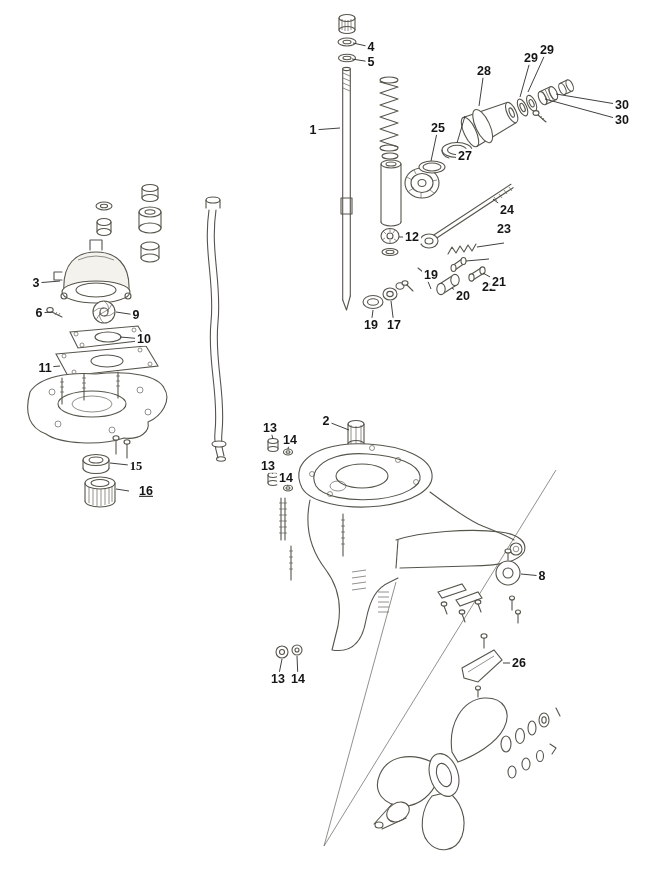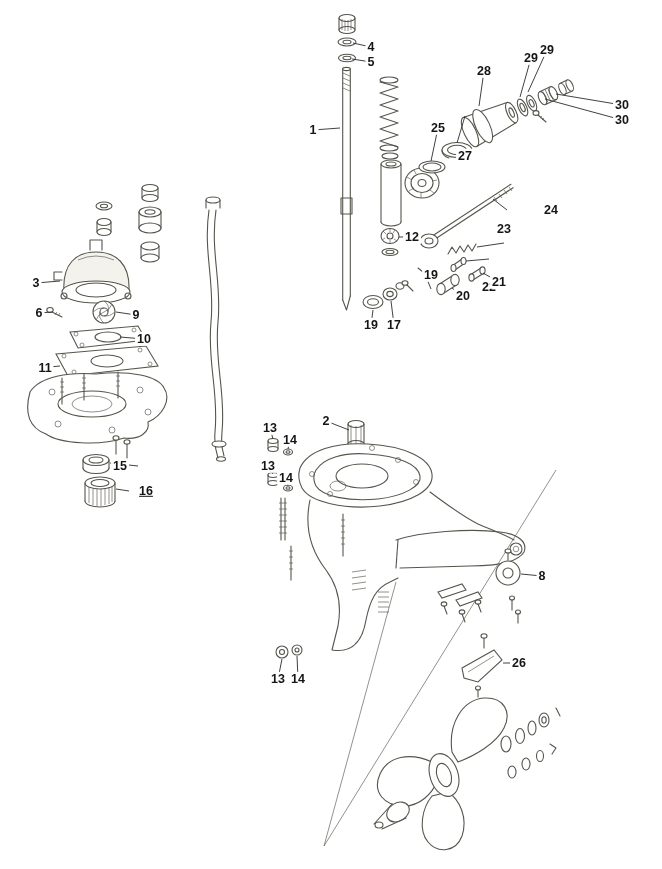--- a/index.html
+++ b/index.html
@@ -376,35 +376,35 @@
       <span class="callout" style="left: 371px; top: 47px;">4</span>
       <span class="callout" style="left: 371px; top: 62px;">5</span>
       <span class="callout" style="left: 313px; top: 130px;">1</span>
       <span class="callout" style="left: 484px; top: 71px;">28</span>
       <span class="callout" style="left: 531px; top: 58px;">29</span>
       <span class="callout" style="left: 547px; top: 50px;">29</span>
       <span class="callout" style="left: 622px; top: 105px;">30</span>
       <span class="callout" style="left: 622px; top: 120px;">30</span>
       <span class="callout" style="left: 465px; top: 116px; margin-top: 40px;">27</span>
       <span class="callout" style="left: 438px; top: 128px;">25</span>
-      <span class="callout" style="left: 507px; top: 210px; margin-left: 44px;">24</span>
+      <span class="callout" style="left: 507px; top: 210px;">24</span>
       <span class="callout" style="left: 412px; top: 237px;">12</span>
       <span class="callout" style="left: 504px; top: 229px;">23</span>
       <span class="callout" style="left: 489px; top: 243px; margin-top: 44px;">22</span>
       <span class="callout" style="left: 499px; top: 282px;">21</span>
       <span class="callout" style="left: 463px; top: 296px;">20</span>
       <span class="callout" style="left: 431px; top: 275px;">19</span>
       <span class="callout" style="left: 371px; top: 325px;">19</span>
       <span class="callout" style="left: 394px; top: 325px;">17</span>
       <span class="callout" style="left: 36px; top: 283px;">3</span>
       <span class="callout" style="left: 39px; top: 313px;">6</span>
       <span class="callout" style="left: 136px; top: 315px;">9</span>
       <span class="callout" style="left: 144px; top: 339px;">10</span>
       <span class="callout" style="left: 38px; top: 368px; margin-left: 7px;">11</span>
-      <span class="callout" style="left: 120px; top: 466px;">15</span>
+      <span class="callout" style="left: 136px; top: 466px; font-family: Liberation Serif, serif;">15</span>
       <span class="callout" style="left: 146px; top: 491px; text-decoration: underline;">16</span>
       <span class="callout" style="left: 326px; top: 421px;">2</span>
       <span class="callout" style="left: 270px; top: 428px;">13</span>
       <span class="callout" style="left: 290px; top: 440px;">14</span>
       <span class="callout" style="left: 268px; top: 466px;">13</span>
       <span class="callout" style="left: 286px; top: 478px;">14</span>
       <span class="callout" style="left: 542px; top: 576px;">8</span>
       <span class="callout" style="left: 278px; top: 679px;">13</span>
       <span class="callout" style="left: 298px; top: 679px;">14</span>
       <span class="callout" style="left: 519px; top: 663px;">26</span>

